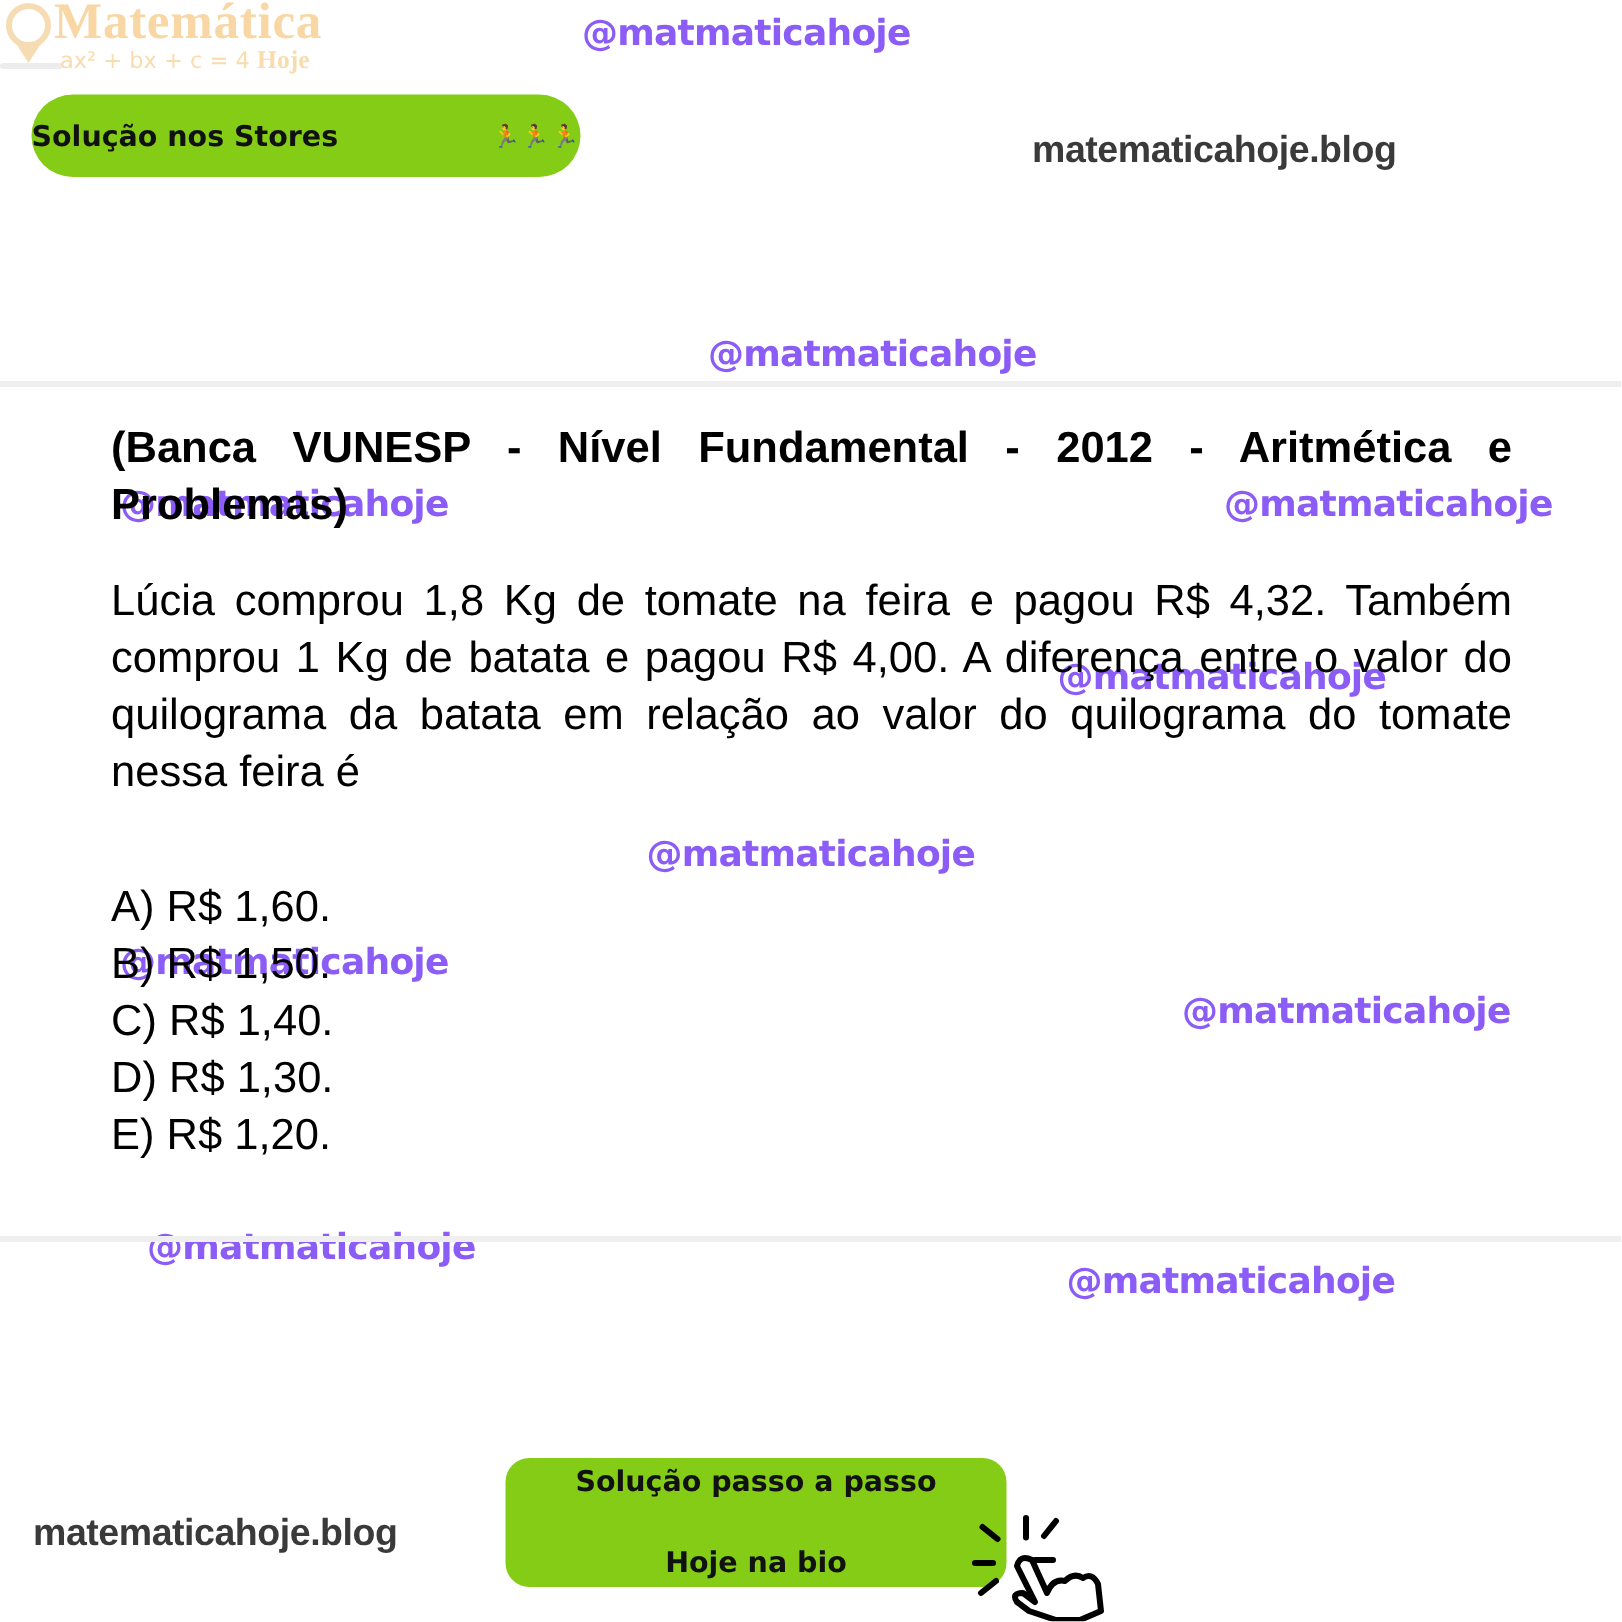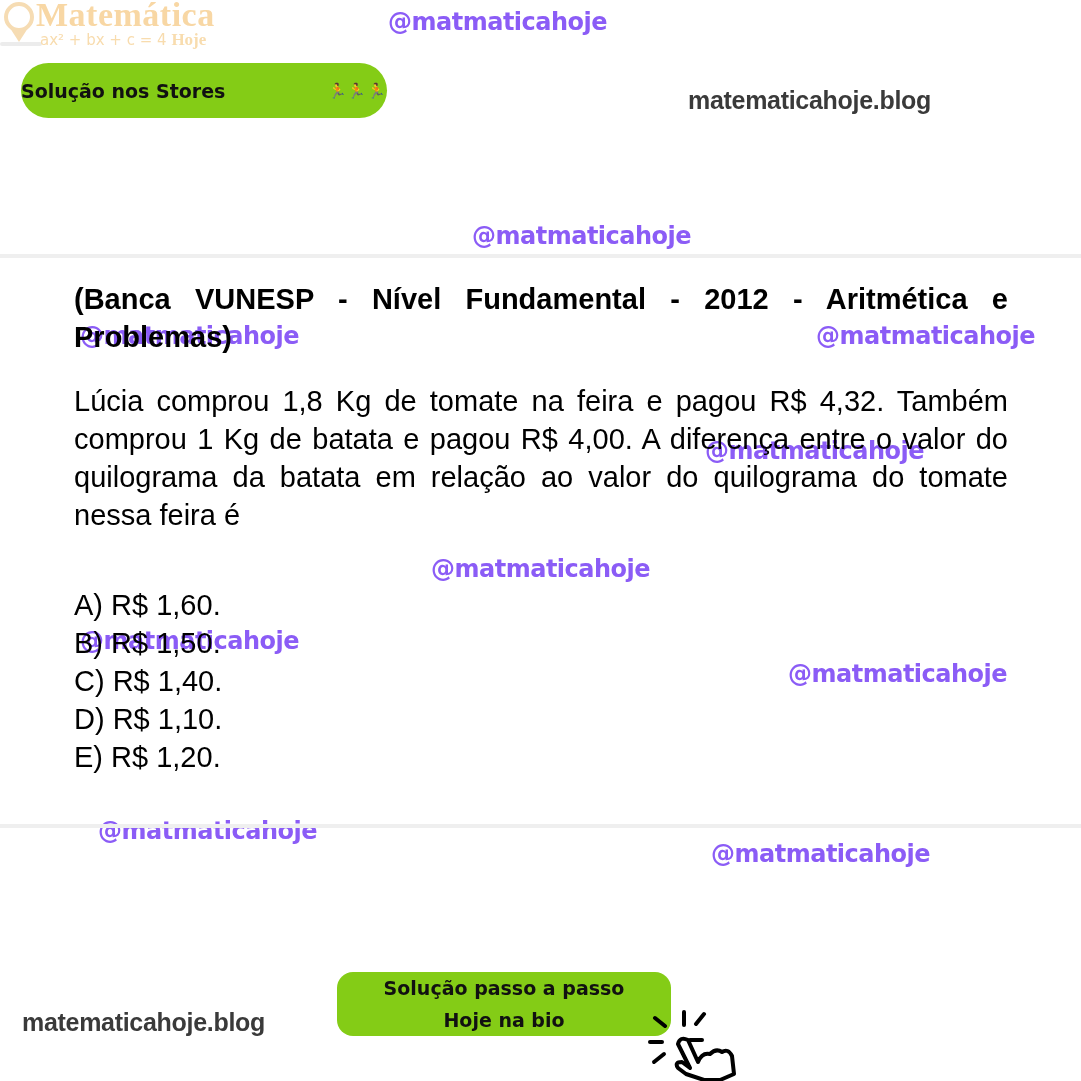--- a/index.html
+++ b/index.html
@@ -10,21 +10,21 @@
     .logo .pin { position: absolute; left: 4px; top: 2px; width: 30px; height: 30px; border: 4px solid #f6dcb3; border-radius: 50%; }
     .logo .pin-tail { position: absolute; left: 10px; top: 28px; width: 0; height: 0; border-left: 9px solid transparent; border-right: 9px solid transparent; border-top: 14px solid #f6dcb3; }
     .logo .base { position: absolute; left: 0px; top: 42px; width: 42px; height: 4px; background: #ececec; border-radius: 2px; }
     .logo .title { position: absolute; left: 36px; top: -4px; font-family: "Liberation Serif", serif; font-weight: bold; font-size: 34px; color: #f8d7a4; letter-spacing: 0.5px; }
     .logo .formula { position: absolute; left: 40px; top: 30px; font-family: "DejaVu Sans", sans-serif; font-size: 15px; color: #f8dcae; white-space: nowrap; }
     .logo .formula b { font-family: "Liberation Serif", serif; font-weight: bold; font-size: 17px; }
 
     .pill { position: absolute; background: #84cc16; border-radius: 30px; display: flex; align-items: center; justify-content: space-between; font-family: "DejaVu Sans", sans-serif; font-weight: bold; color: #111; }
     .pill-top { left: 21px; top: 63px; width: 366px; height: 55px; font-size: 19px; }
     .pill-top .runners { margin-left: 4px; font-size: 15px; letter-spacing: 1px; }
-    .pill-bottom { left: 337px; top: 972px; width: 334px; height: 64px; border-radius: 16px; flex-direction: column; font-size: 19px; line-height: 32px; }
+    .pill-bottom { left: 337px; top: 972px; width: 334px; height: 86px; border-radius: 16px; flex-direction: column; font-size: 19px; line-height: 32px; }
 
     .site { position: absolute; font-family: Liberation Sans, sans-serif; font-weight: bold; color: #3a3a3a; letter-spacing: -0.3px; }
     .site-top { left: 688px; top: 86px; font-size: 25px; }
     .site-bottom { left: 22px; top: 1008px; font-size: 25px; }
 
     .wm { position: absolute; font-family: "DejaVu Sans", sans-serif; font-weight: bold; font-size: 24px; color: #8b5cf6; white-space: nowrap; letter-spacing: -0.5px; }
 
     .divider { position: absolute; left: 0; width: 1081px; height: 4px; background: #efefef; }
 
     .question { position: absolute; left: 74px; width: 934px; font-size: 29px; line-height: 38px; text-align: justify; }
@@ -65,21 +65,21 @@
 
 <div class="divider" style="top:254px;"></div>
 
 <div class="question q-title">(Banca VUNESP - Nível Fundamental - 2012 - Aritmética e Problemas)</div>
 <div class="question q-body">Lúcia comprou 1,8 Kg de tomate na feira e pagou R$ 4,32. Também comprou 1 Kg de batata e pagou R$ 4,00. A diferença entre o valor do quilograma da batata em relação ao valor do quilograma do tomate nessa feira é</div>
 
 <div class="options">
   <div>A) R$ 1,60.</div>
   <div>B) R$ 1,50.</div>
   <div>C) R$ 1,40.</div>
-  <div>D) R$ 1,10.</div>
+  <div>D) R$ 1,30.</div>
   <div>E) R$ 1,20.</div>
 </div>
 
 <div class="divider" style="top:824px;"></div>
 
 <div class="site site-bottom">matematicahoje.blog</div>
 <div class="pill pill-bottom">
   <span>Solução passo a passo</span>
   <span>Hoje na bio</span>
 </div>

